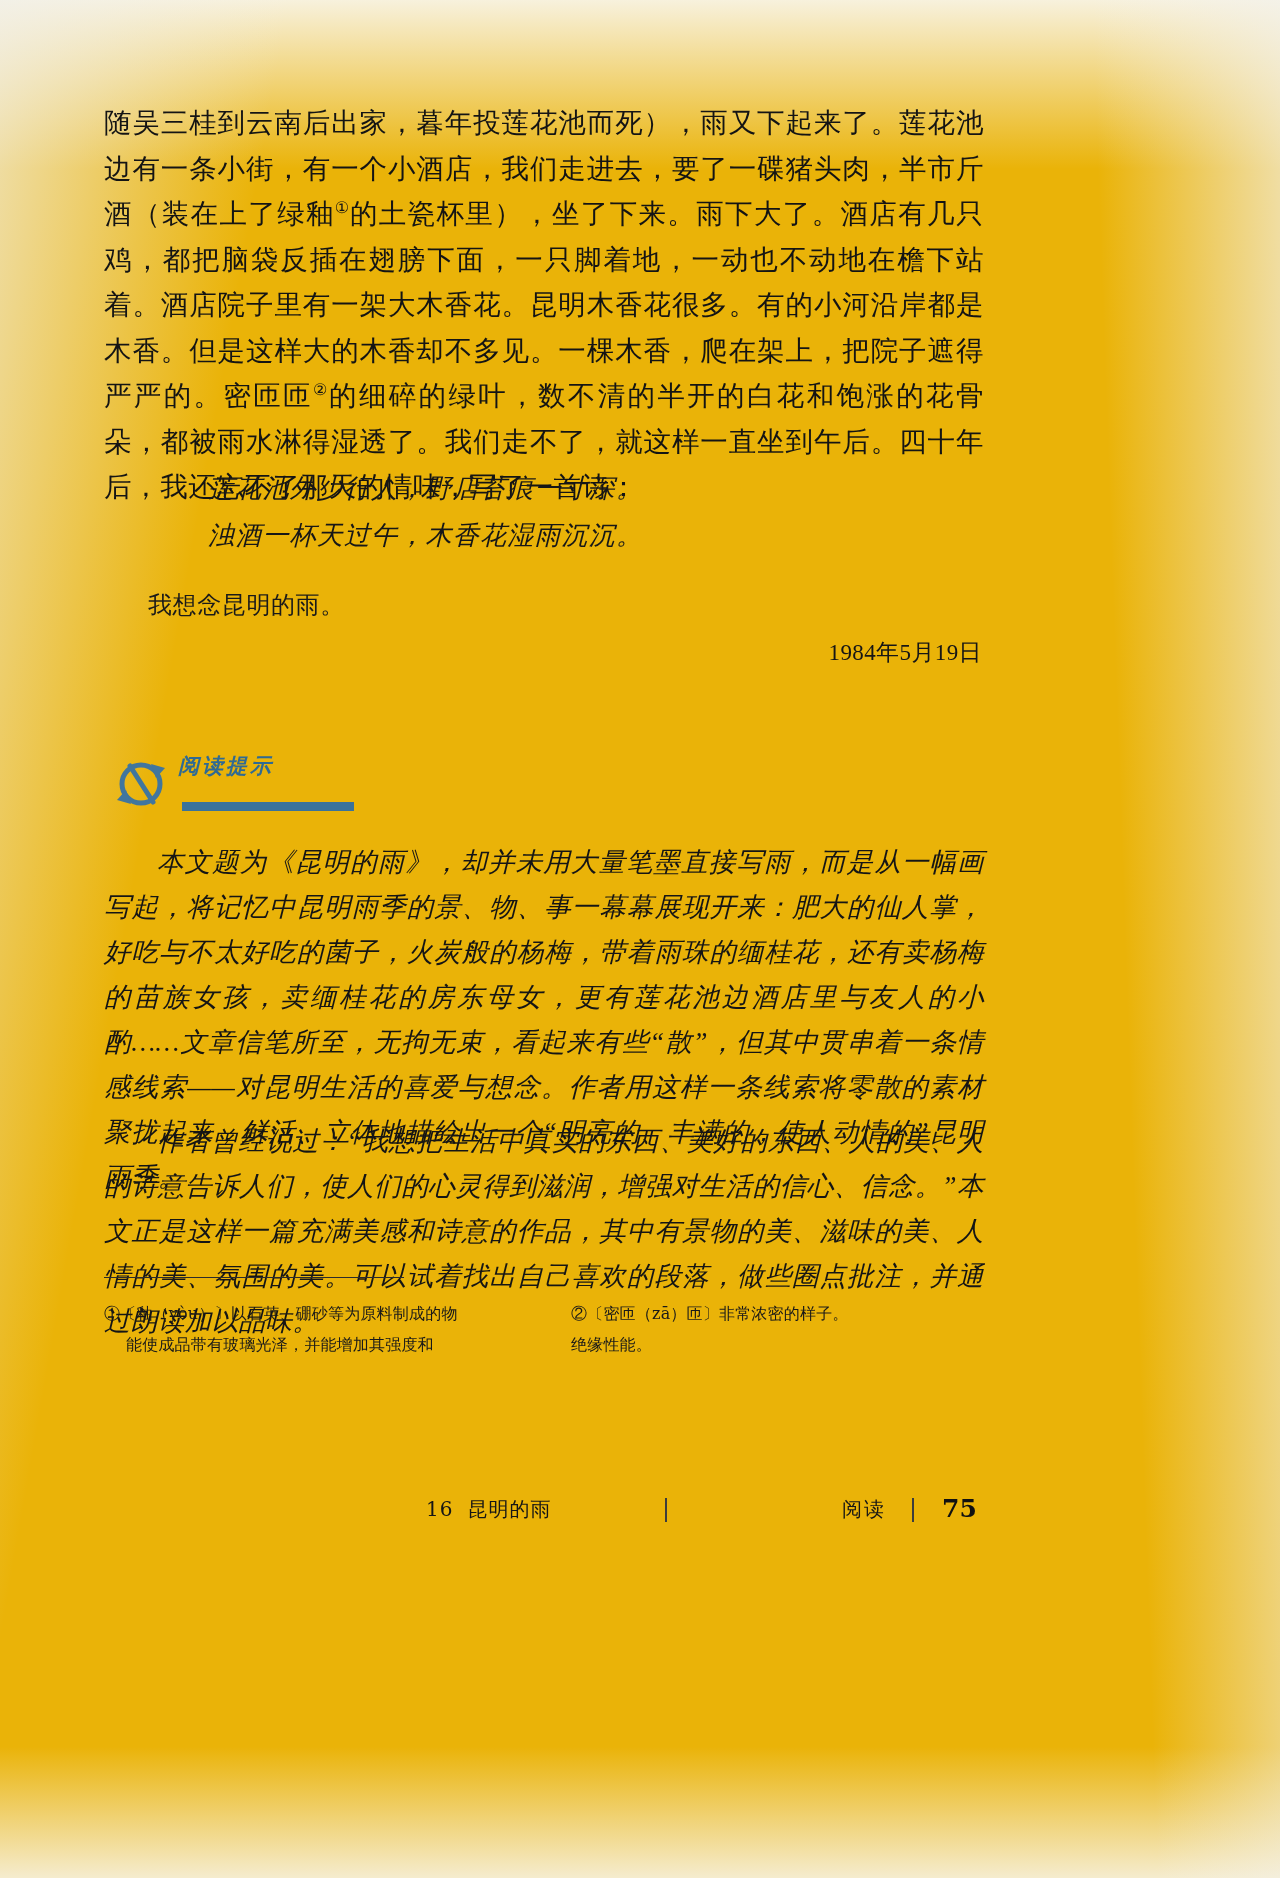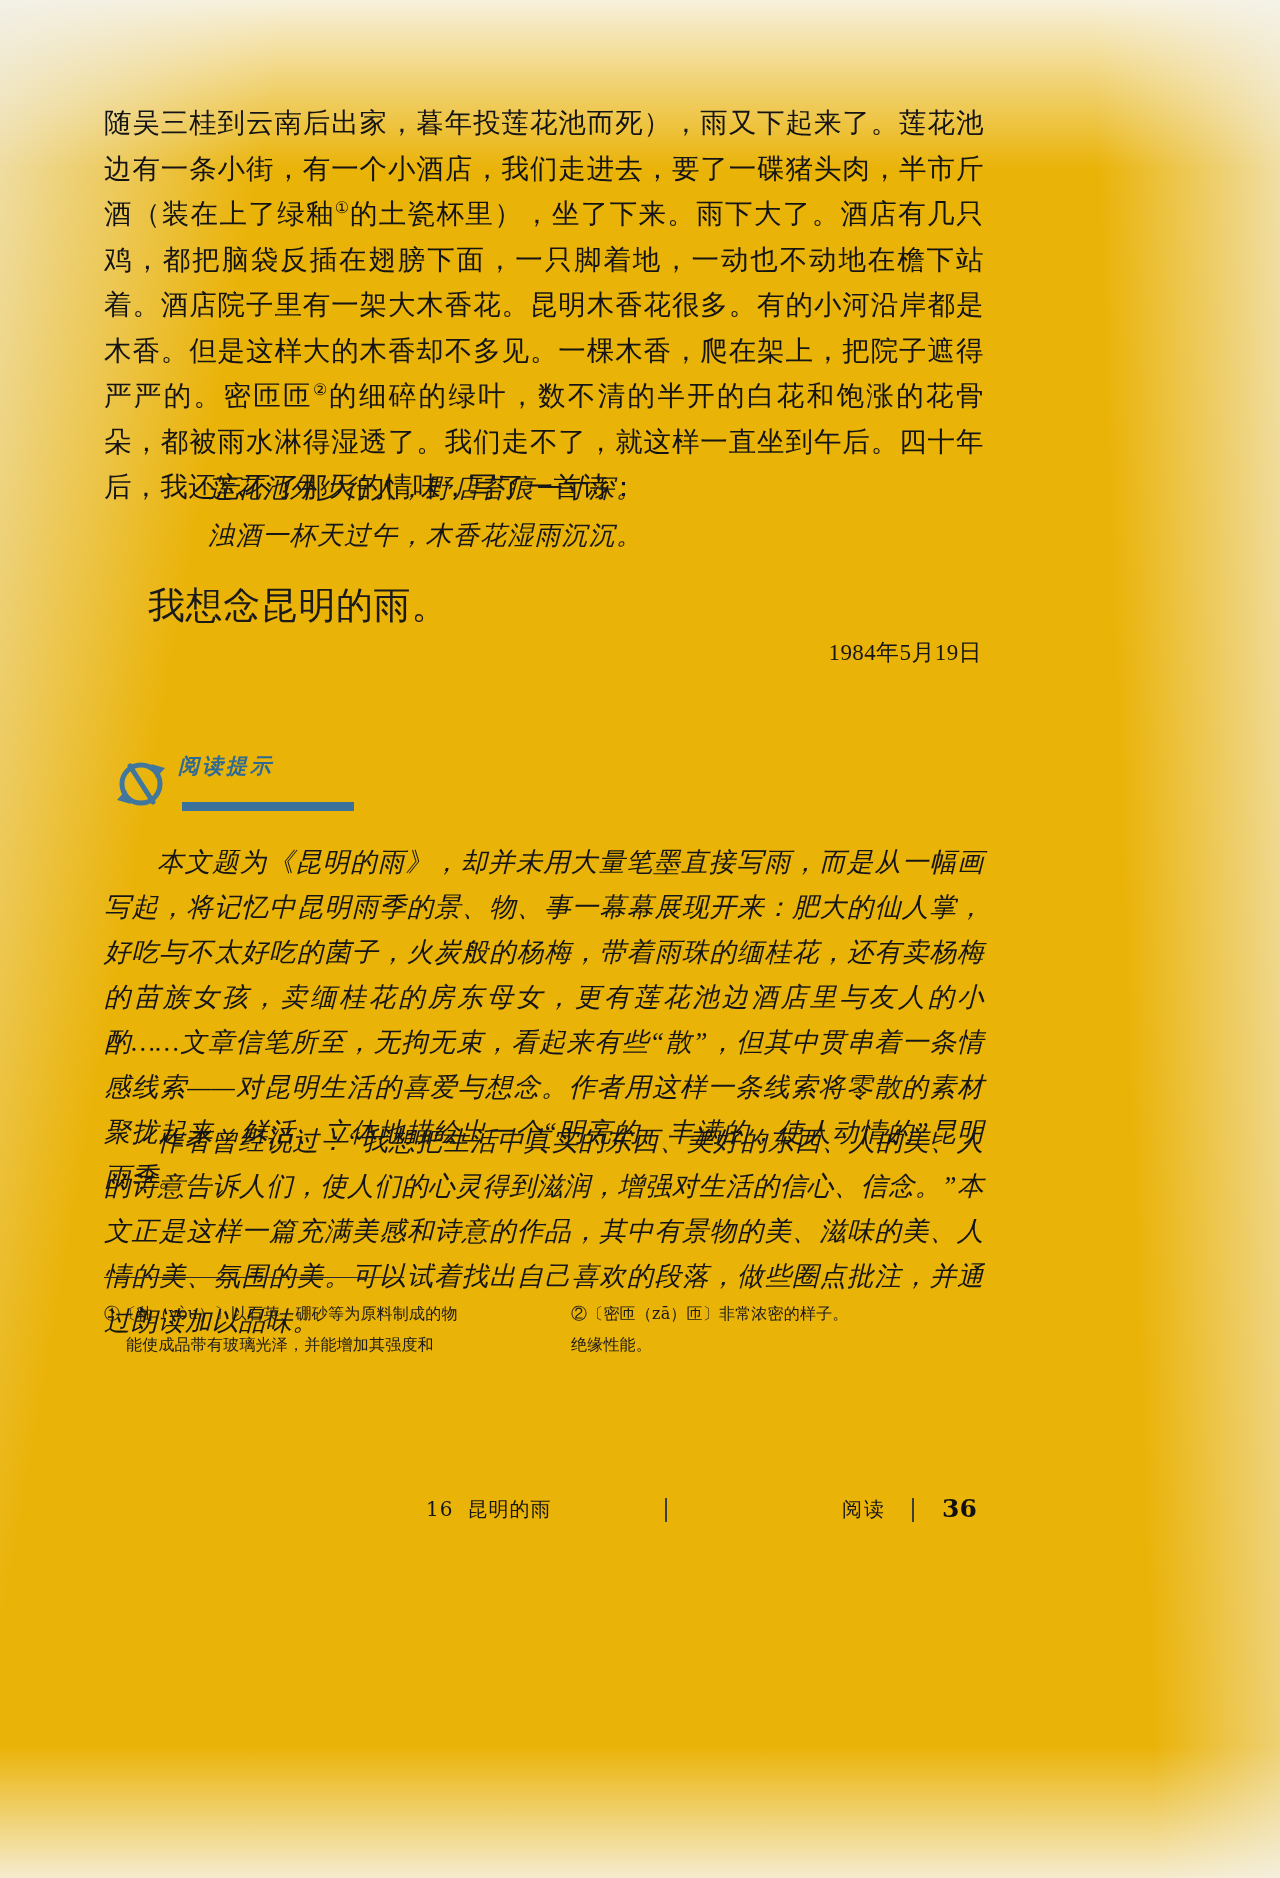--- a/index.html
+++ b/index.html
@@ -70,21 +70,21 @@
     letter-spacing: 1.2px;
     color: #171717;
   }
   #poem .line { white-space: nowrap; }
 
   #closing-line {
     position: absolute;
     left: 44px;
     top: 583px;
     font-family: "DejaVu Serif", "Liberation Serif", serif;
-    font-size: 37px;
+    font-size: 24px;
     line-height: 45px;
     letter-spacing: 0.6px;
   }
 
   #date-line {
     position: absolute;
     right: 2px;
     top: 637px;
     font-family: Liberation Serif, serif;
     font-size: 23px;
@@ -276,17 +276,17 @@
         <span class="note">②〔密匝（zā）匝〕非常浓密的样子。</span>
         <span class="note">绝缘性能。</span>
       </div>
     </div>
 
     <div id="page-footer">
       <div id="footer-lesson"><span class="lesson-num">16</span><span>昆明的雨</span></div>
       <div id="footer-divider-left"></div>
       <div id="footer-section">阅读</div>
       <div id="footer-divider-right"></div>
-      <div id="footer-page-number">36</div>
+      <div id="footer-page-number">75</div>
     </div>
 
   </div>
 </div>
 
 </body></html>

